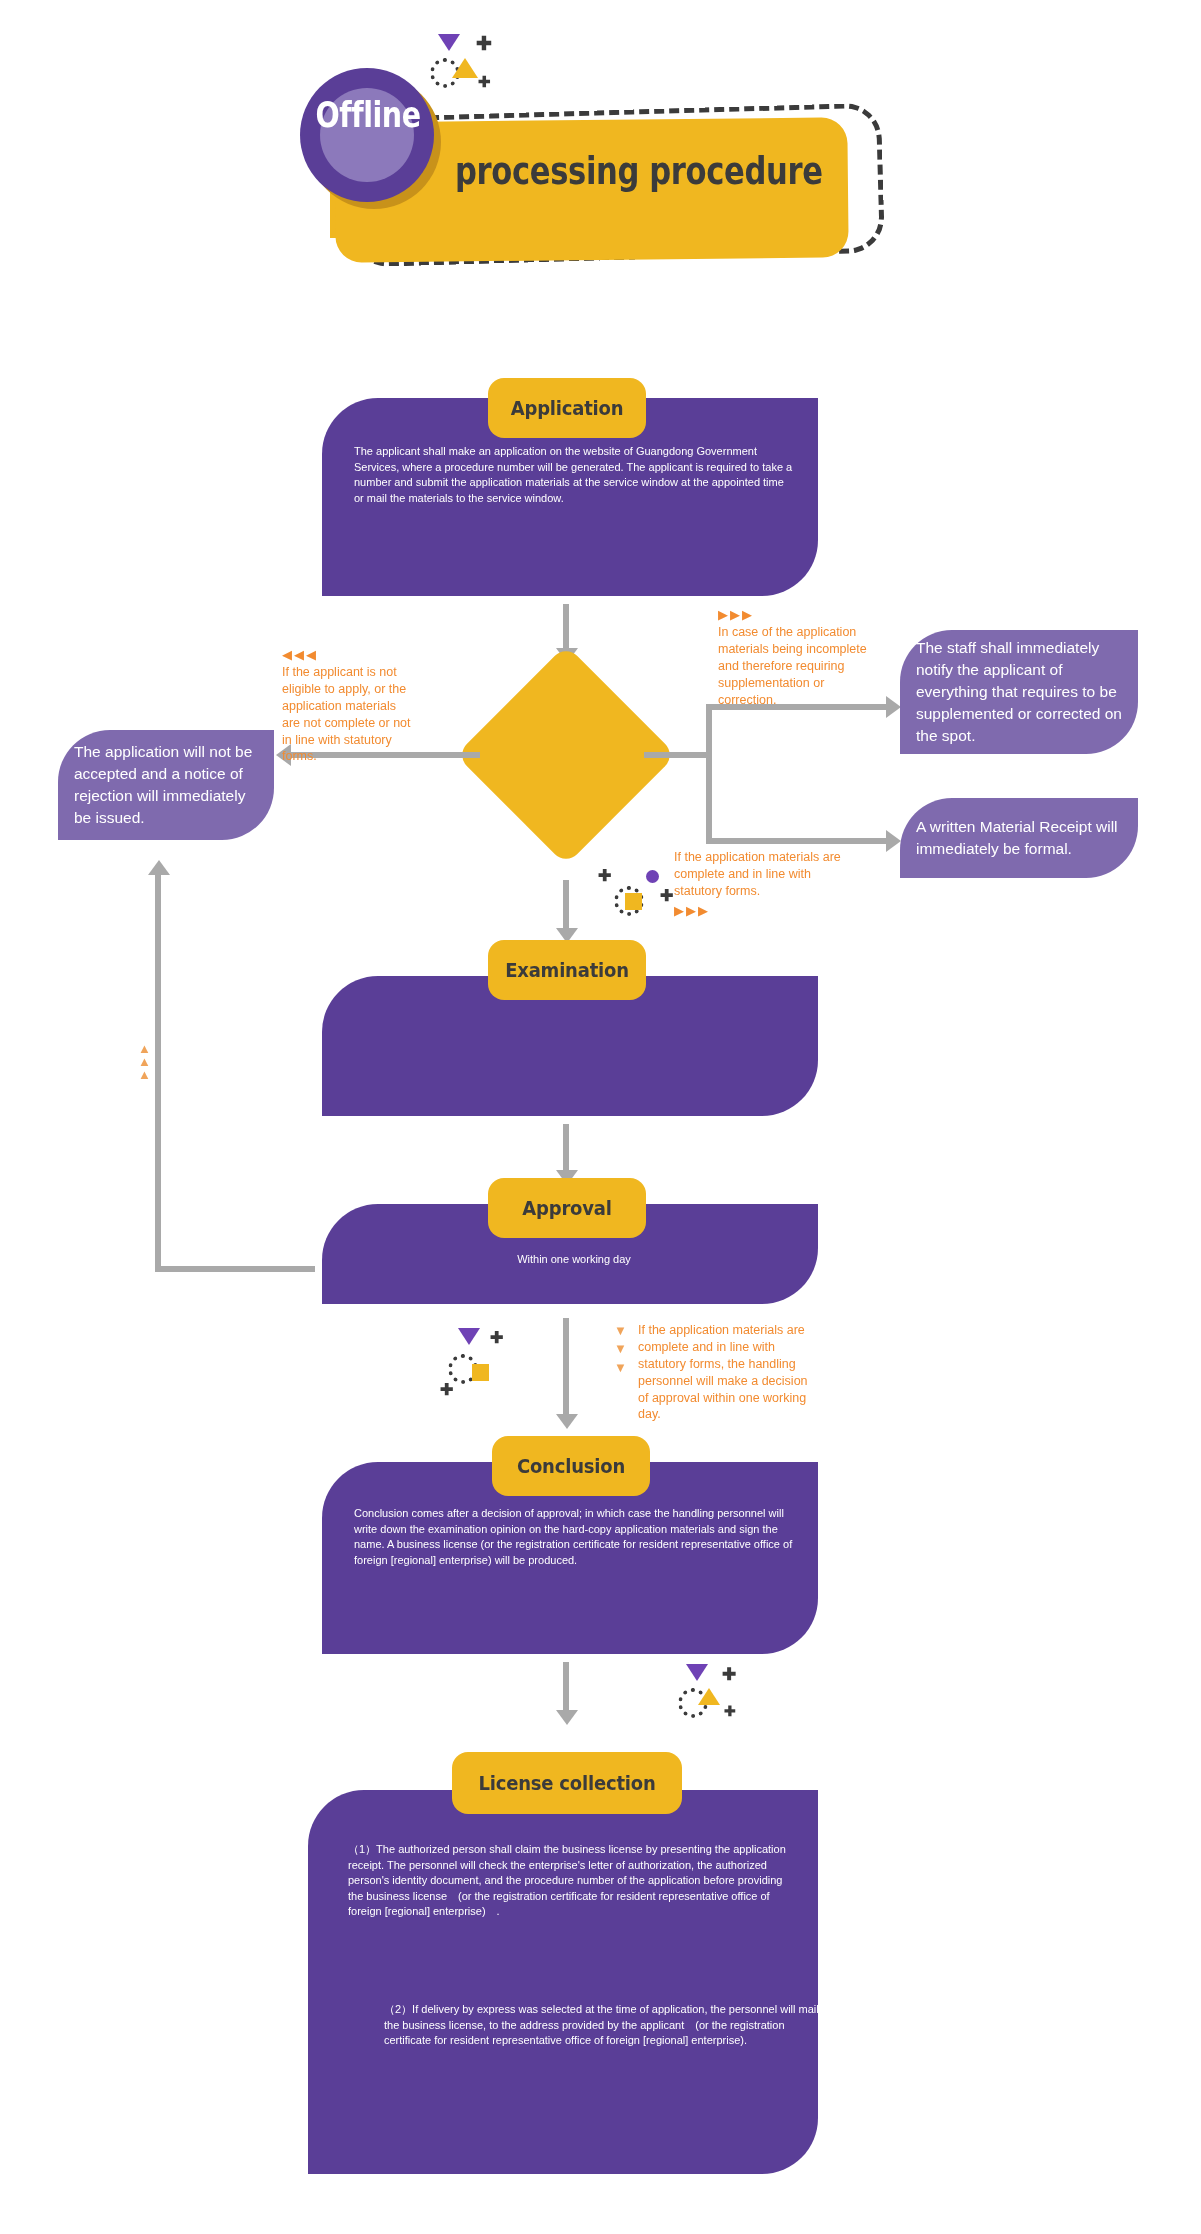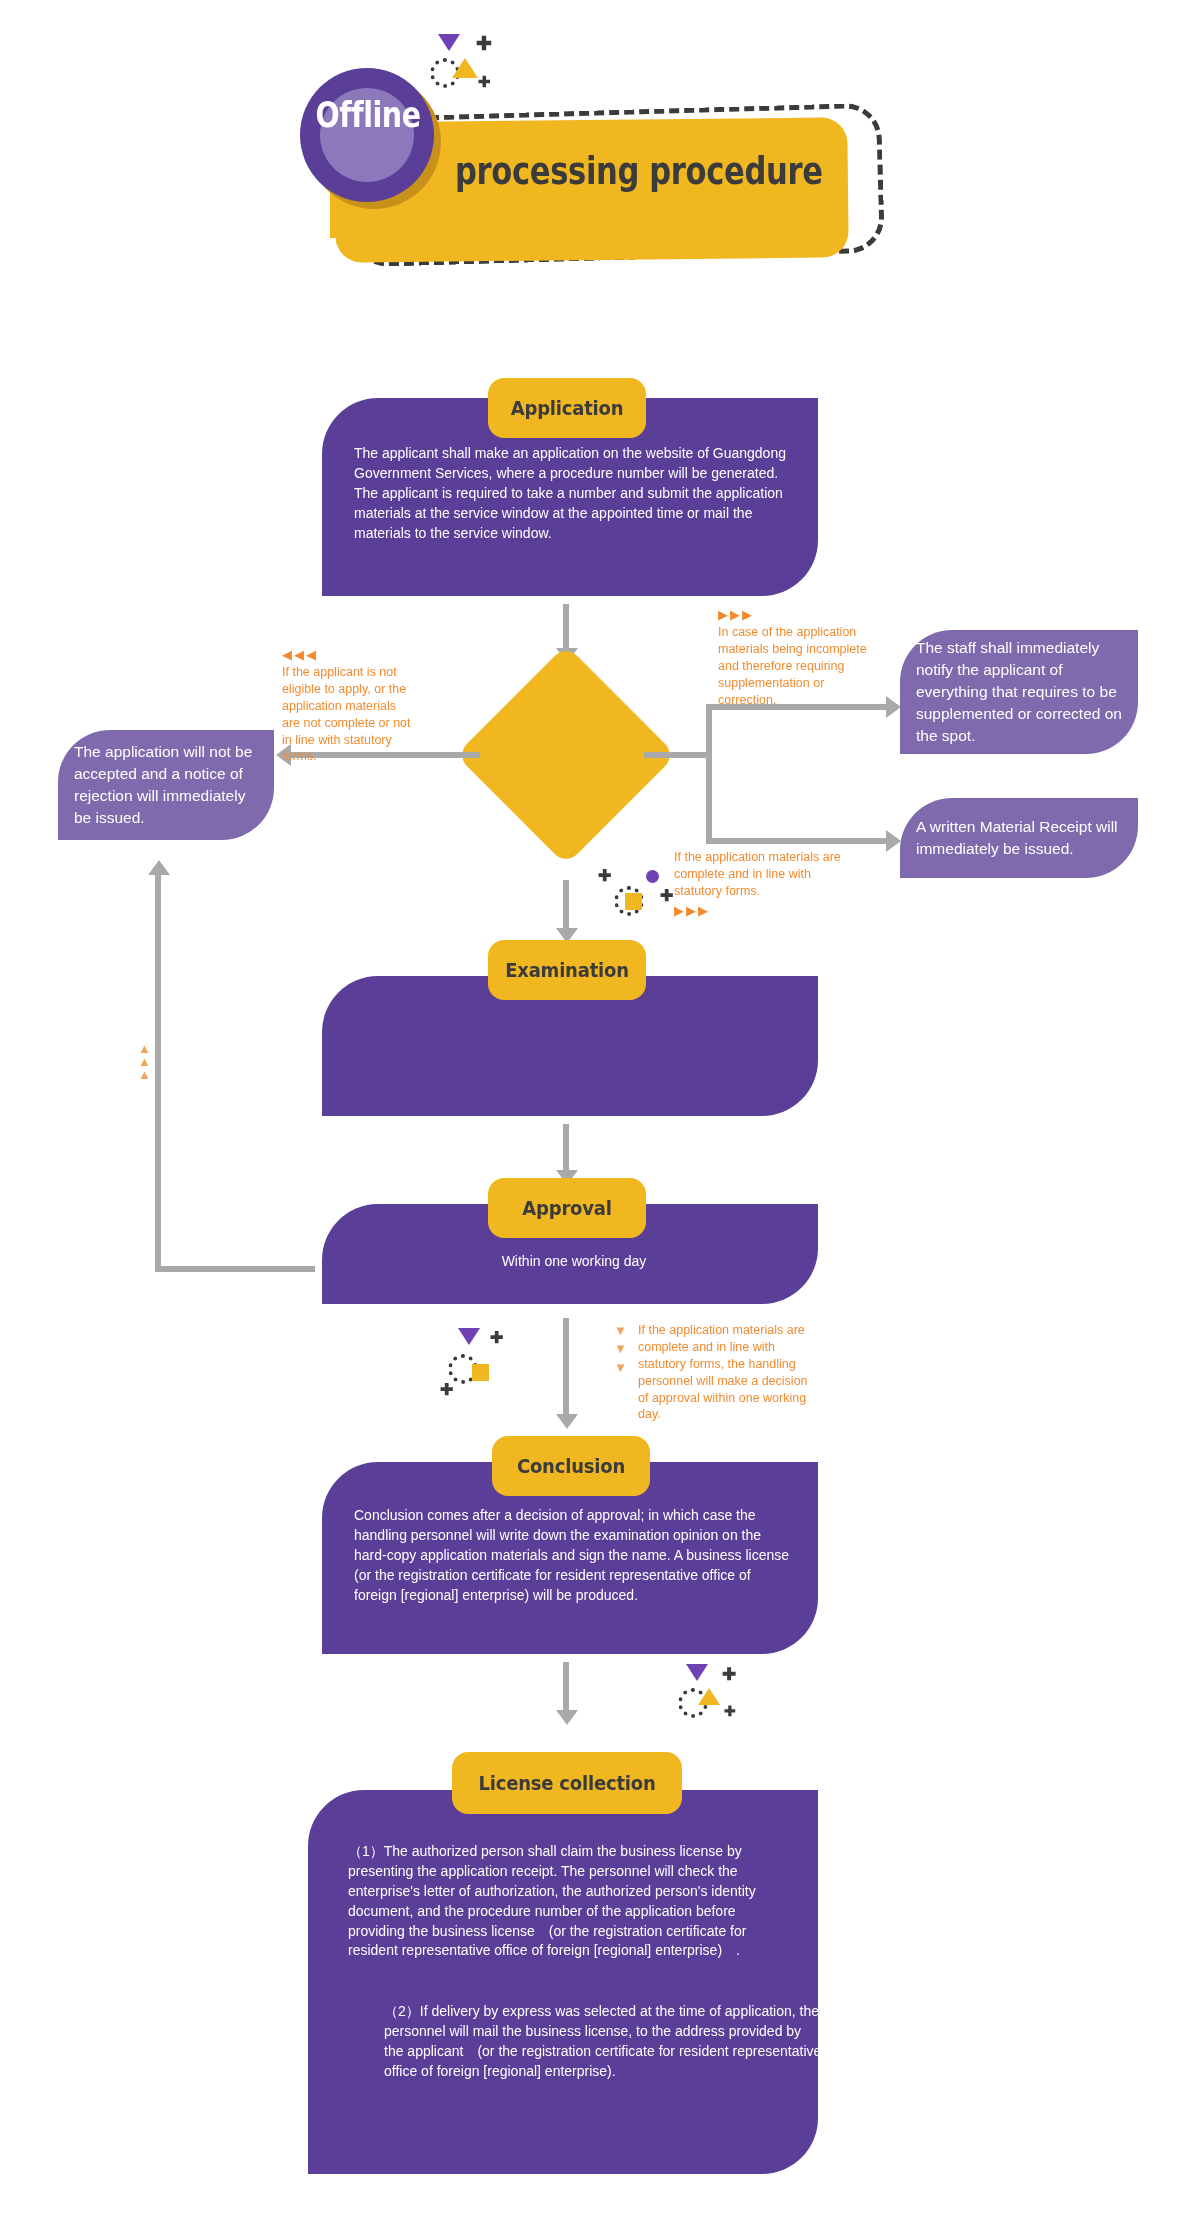--- a/index.html
+++ b/index.html
@@ -134,21 +134,21 @@
   
   .pbox {
     position: absolute;
     background: #5a3e97;
   }
   .pbox.r-tl { border-top-left-radius: 56px; }
   .pbox.r-br { border-bottom-right-radius: 56px; }
   .pbox-text {
     position: absolute;
     color: #ffffff;
-    font-size: 14px;
+    font-size: 11px;
     line-height: 1.42;
   }
   .ybtn {
     position: absolute;
     background: #f0b720;
     border-radius: 16px;
     display: flex;
     align-items: center;
     justify-content: center;
     color: #3b3b3b;
@@ -292,21 +292,21 @@
   </div>
   <div class="anno" style="left:674px; top:849px; width:170px;">
     <span>If the application materials are complete and in line with statutory forms.</span>
     <span class="chev-row" style="margin-top:4px;">▶▶▶</span>
   </div>
 
   <div class="scard" style="left:900px; top:630px; width:238px; height:124px;">
     <span>The staff shall immediately notify the applicant of everything that requires to be supplemented or corrected on the spot.</span>
   </div>
   <div class="scard" style="left:900px; top:798px; width:238px; height:80px;">
-    <span>A written Material Receipt will immediately be issued.</span>
+    <span>A written Material Receipt will immediately be formal.</span>
   </div>
 
   <div class="deco" style="left:592px; top:866px; width:90px; height:60px;">
     <div class="plus" style="left:6px; top:2px; font-size:16px;">✚</div>
     <div class="dot-p" style="left:54px; top:4px;"></div>
     <div class="dotring" style="left:22px; top:20px;"></div>
     <div class="sq-y" style="left:33px; top:27px;"></div>
     <div class="plus" style="left:68px; top:22px; font-size:16px;">✚</div>
   </div>
 

